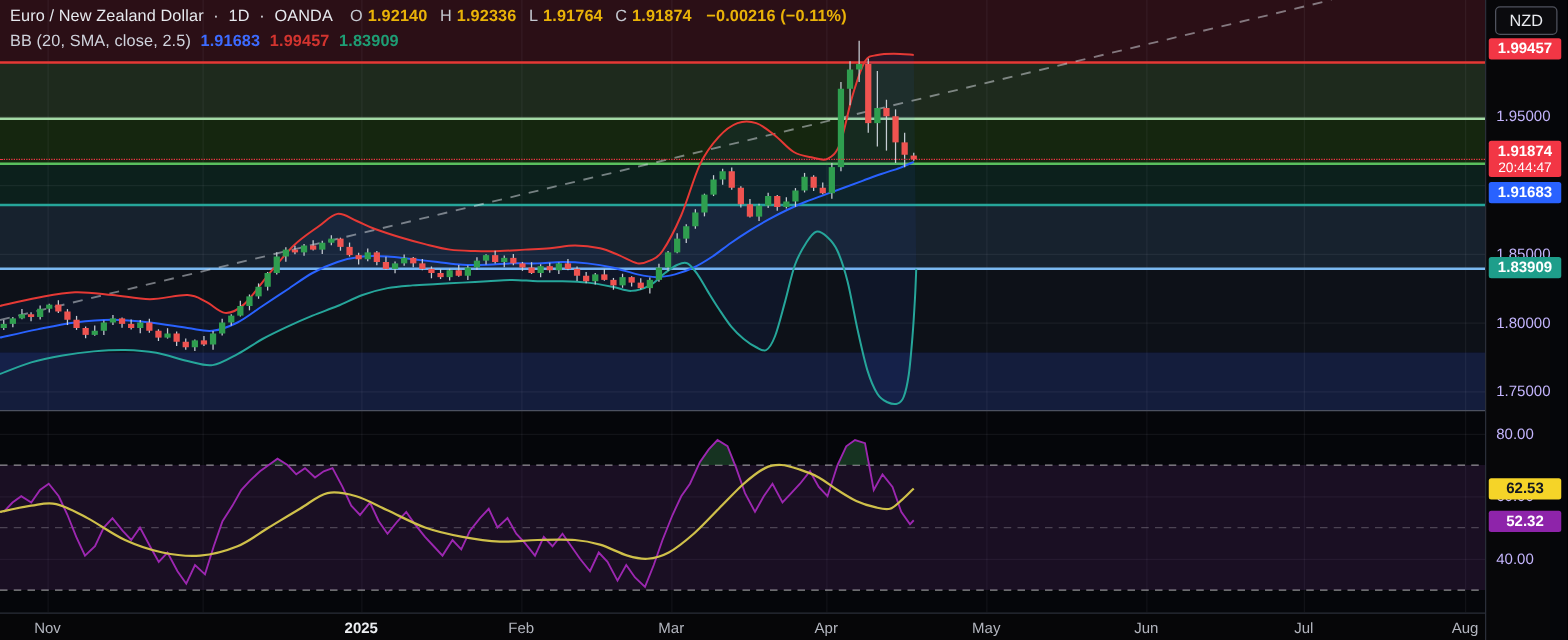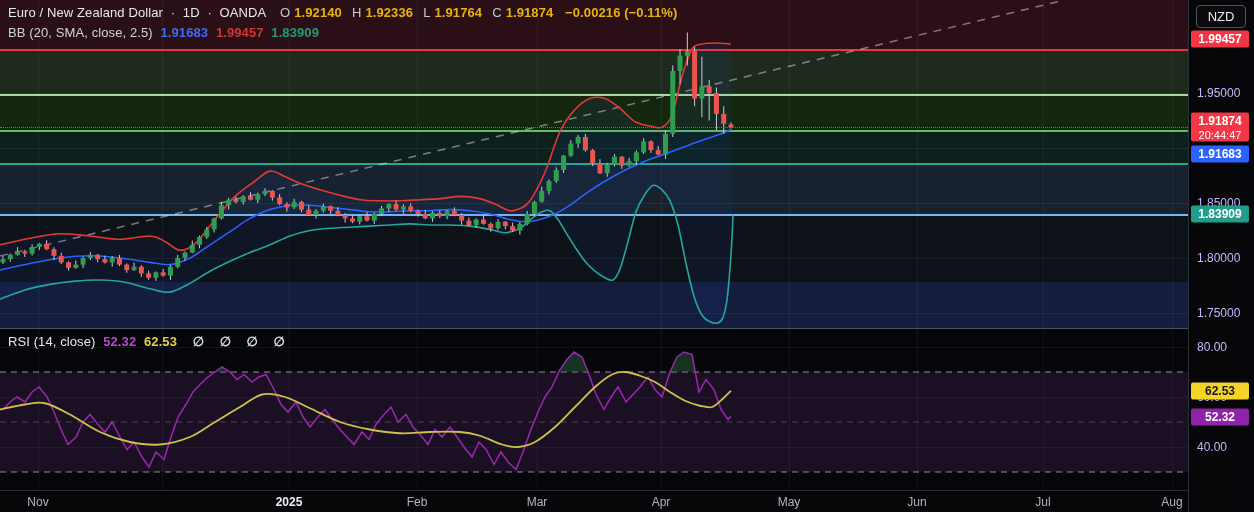--- a/index.html
+++ b/index.html
@@ -341,26 +341,20 @@
       <span>OANDA</span>
       <span id="ohlc-values"><span class="ohlc-key">O</span><span class="val-red">1.92140</span><span class="ohlc-key">H</span><span class="val-red">1.92336</span><span class="ohlc-key">L</span><span class="val-red">1.91764</span><span class="ohlc-key">C</span><span class="val-red">1.91874</span></span>
       <span class="val-red">−0.00216 (−0.11%)</span>
     </div>
     <div id="legend-row2" class="legend">
       <span>BB (20, SMA, close, 2.5)</span>
       <span class="val-blue">1.91683</span>
       <span class="val-crimson">1.99457</span>
       <span class="val-teal">1.83909</span>
     </div>
-    <div id="legend-rsi" class="legend">
-      <span>RSI (14, close)</span>
-      <span class="val-purple">52.32</span>
-      <span class="val-yellow">62.53</span>
-      <span class="val-empty">∅ ∅ ∅ ∅</span>
-    </div>
   </div>
 
   <div id="price-scale">
     <div id="currency-btn">NZD</div>
     <div id="scale-ticks">
         <div class="scale-tick" style="top: 93px;">1.95000</div>
         <div class="scale-tick" style="top: 203px;">1.85000</div>
         <div class="scale-tick" style="top: 258px;">1.80000</div>
         <div class="scale-tick" style="top: 313px;">1.75000</div>
         <div class="scale-tick" style="top: 347px;">80.00</div>

